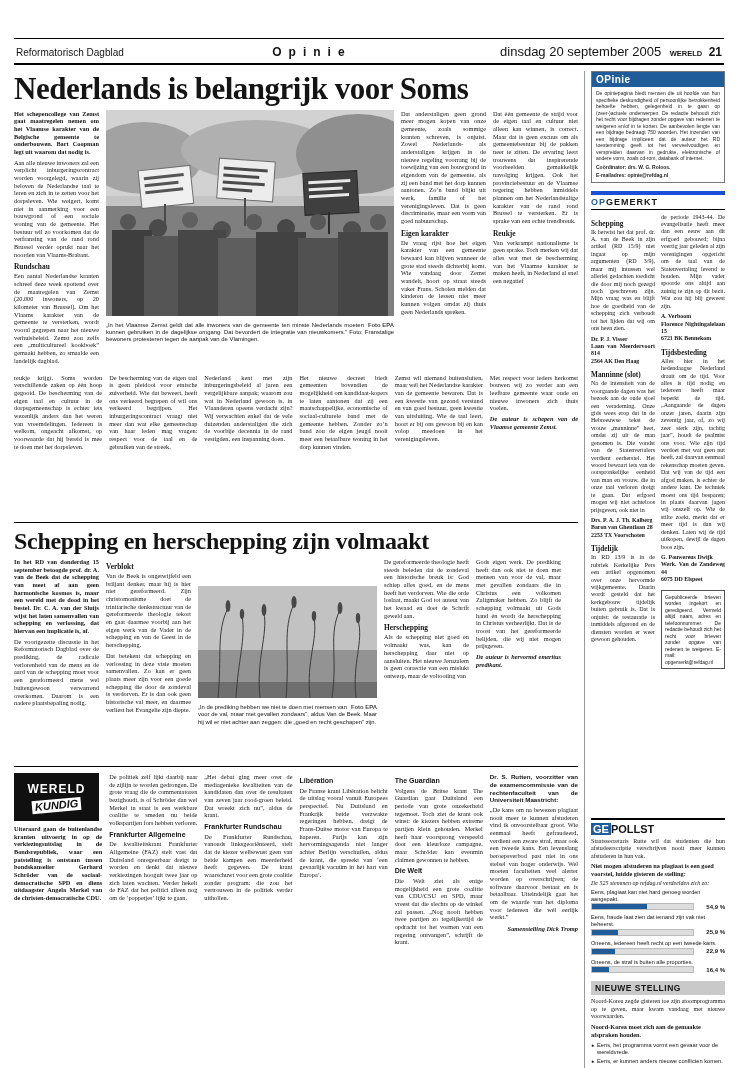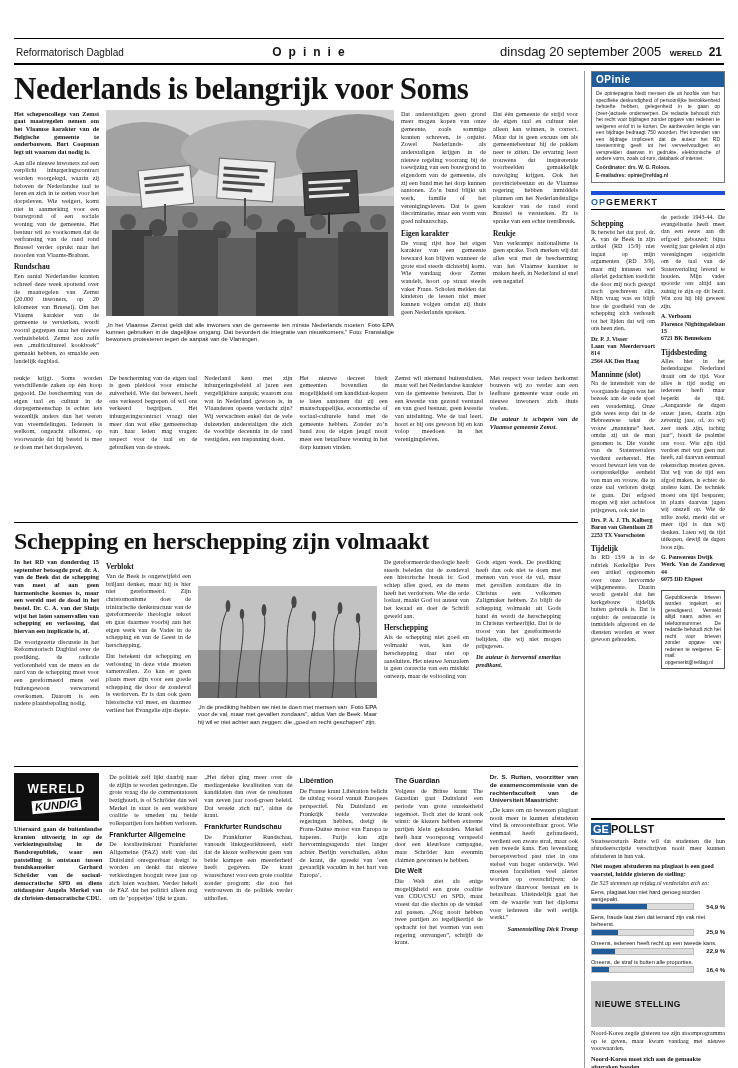--- a/index.html
+++ b/index.html
@@ -84,21 +84,21 @@
   .poll-option{margin-bottom:4px;}
   .opt-label{font-family:"Liberation Sans",sans-serif;font-size:5.6px;line-height:1.2;margin-bottom:1px;}
   .bar-row{display:flex;align-items:center;gap:3px;}
   .bar-track{flex:1;height:5px;background:#ddd;border:0.5px solid #bbb;}
   .bar-fill{height:100%;background:#1f5c99;}
   .opt-pct{font-family:"Liberation Sans",sans-serif;font-weight:bold;font-size:6px;width:28px;text-align:right;}
 
   
   .stelling{margin-top:8px;}
   .stelling-header{background:#c9c9c9;font-family:"Liberation Sans",sans-serif;font-weight:bold;
-                   font-size:8.5px;padding:18px 4px;letter-spacing:0.5px;margin-bottom:3px;}
+                   font-size:8.5px;padding:2px 4px;letter-spacing:0.5px;margin-bottom:3px;}
   .stelling-intro{font-size:6.1px;line-height:1.25;text-align:justify;margin-bottom:2px;}
   .stelling-statement{font-weight:bold;font-size:6.3px;line-height:1.25;margin-bottom:3px;}
   .bullet-row{display:flex;gap:3px;margin-bottom:2px;}
   .bullet-dot{font-size:5px;line-height:1.5;}
   .bullet-label{font-family:"Liberation Sans",sans-serif;font-size:5.7px;line-height:1.25;flex:1;}
 </style>
 </head>
 <body>
 
 <div class="page">

